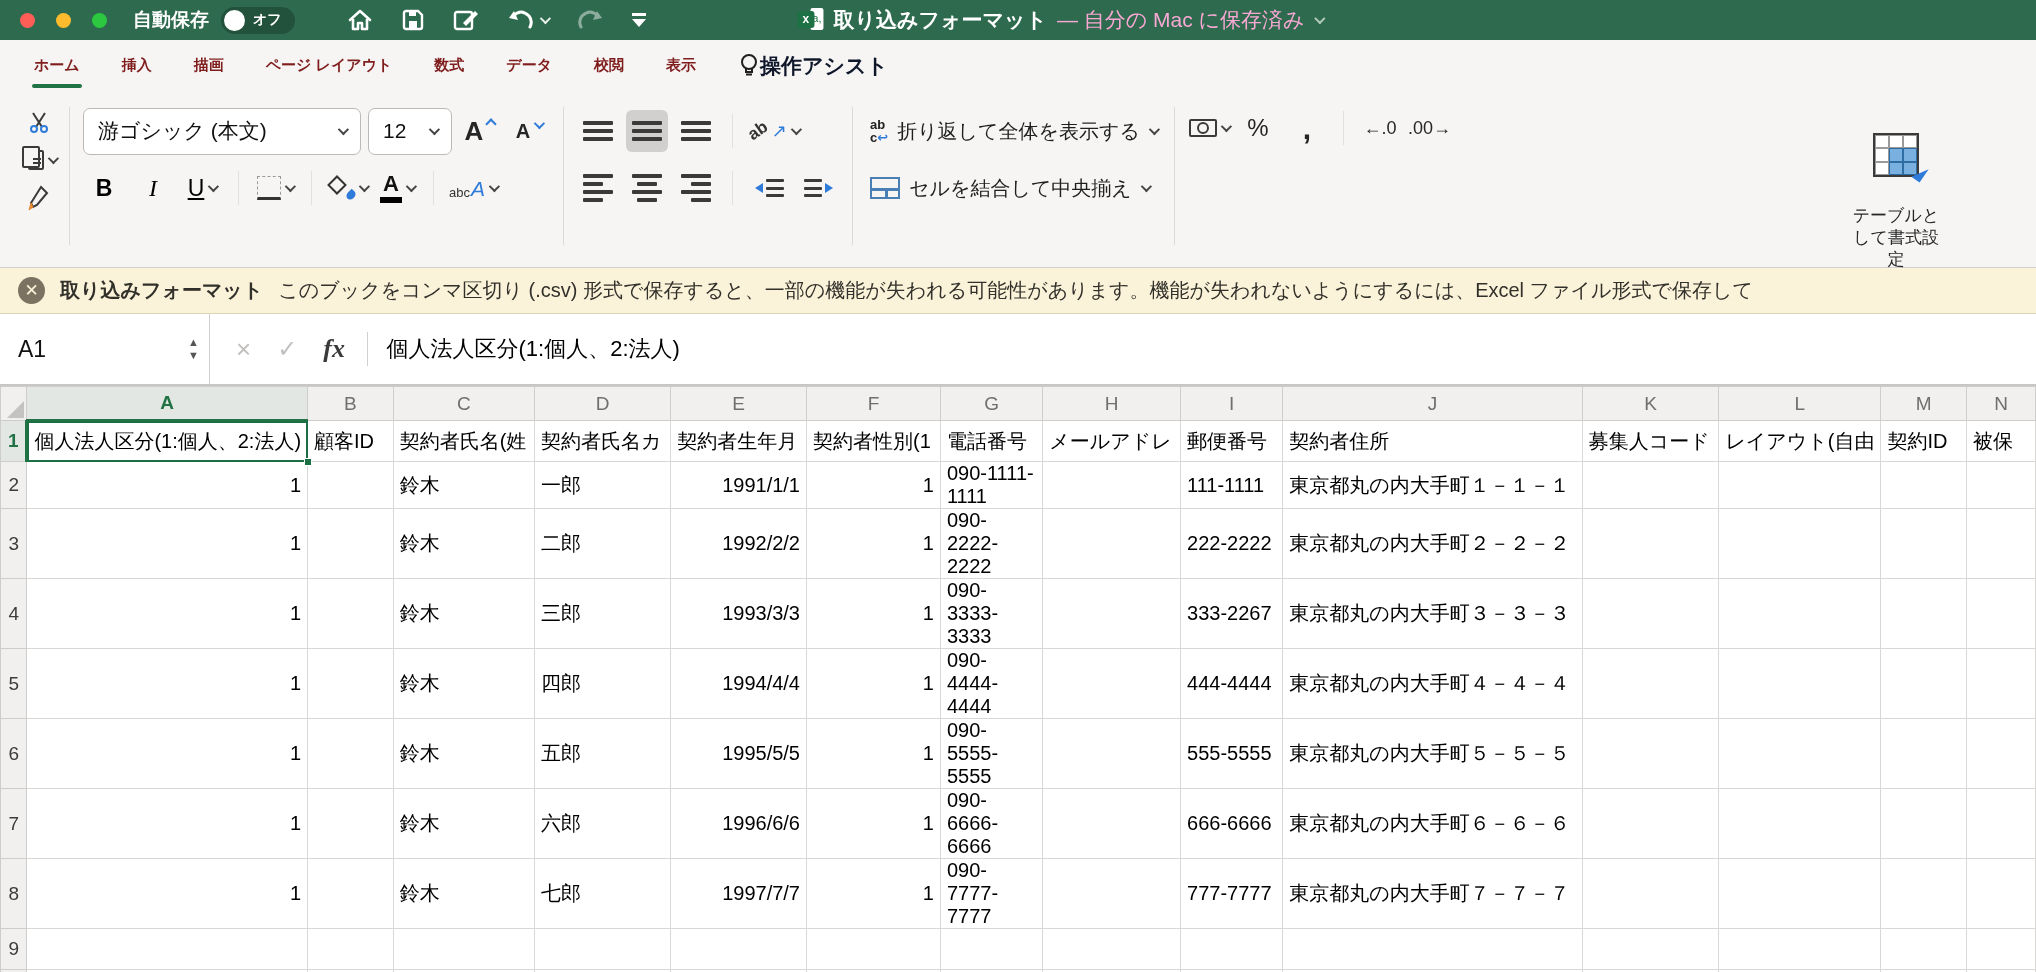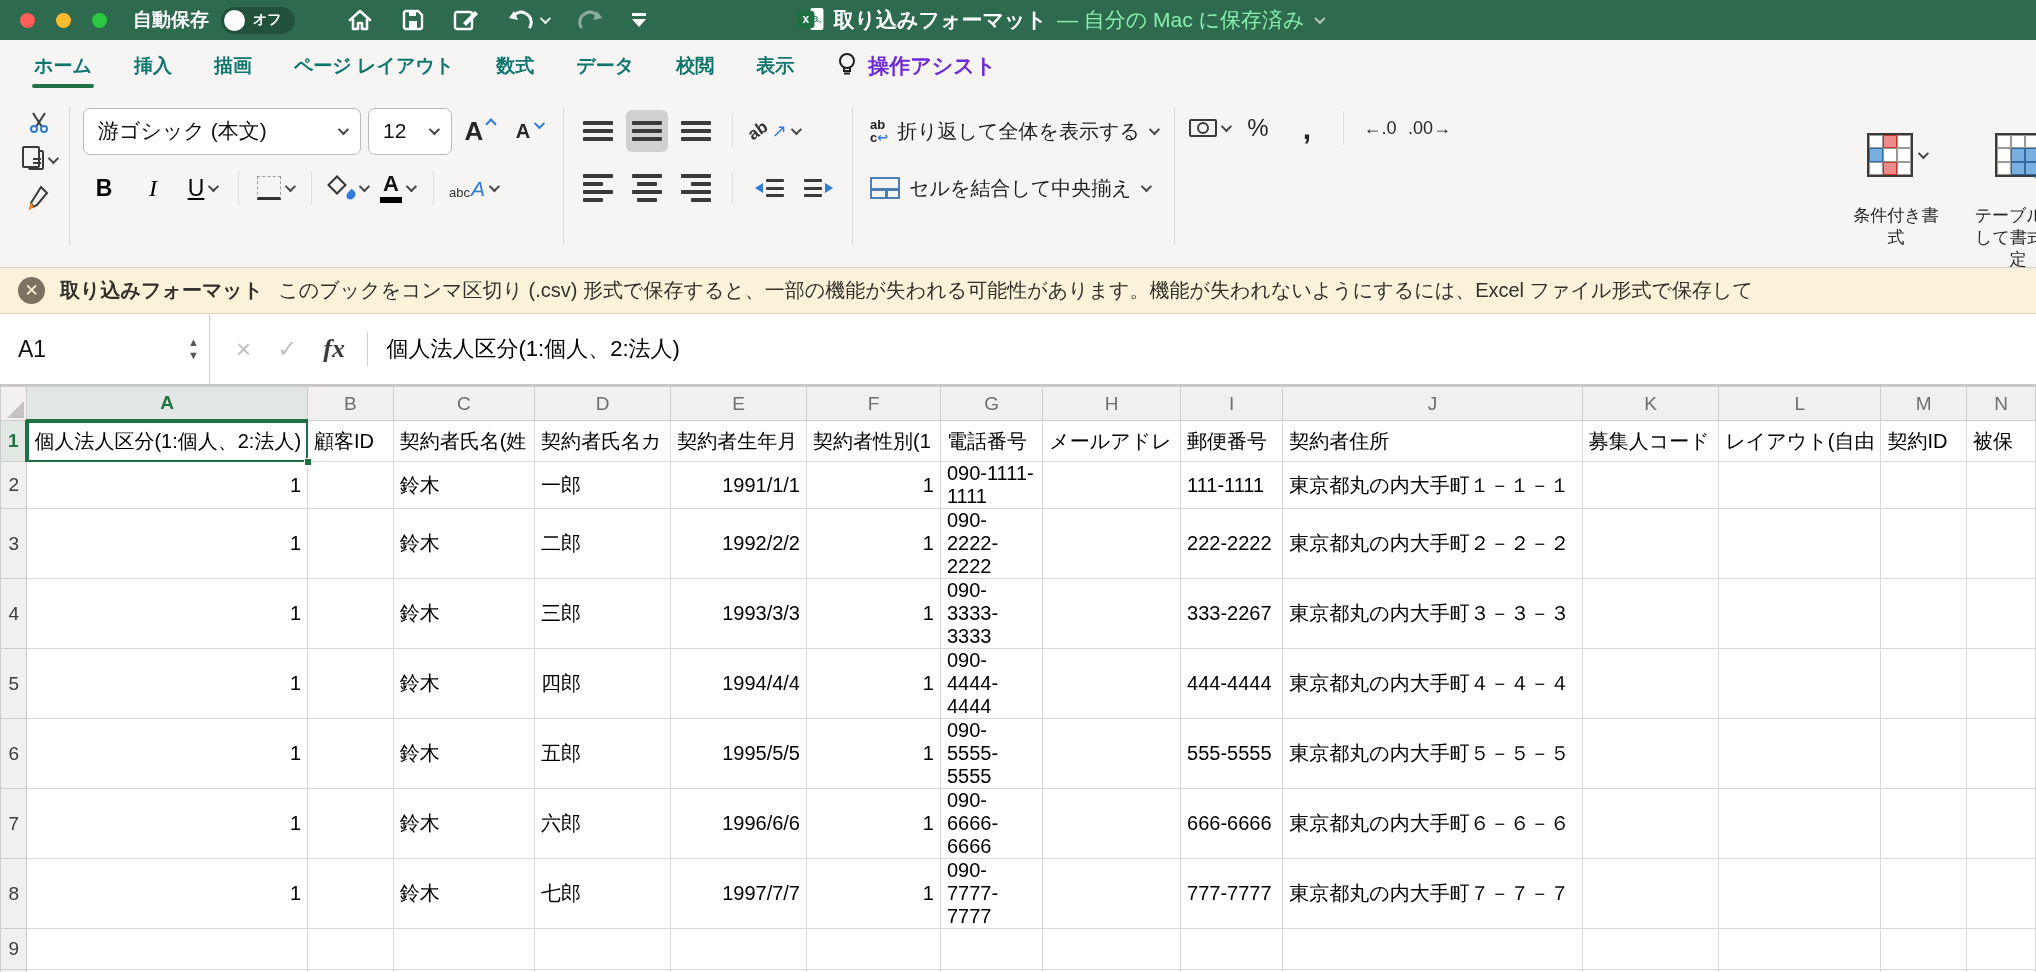--- a/index.html
+++ b/index.html
@@ -16,33 +16,33 @@
   .toggle { width:74px; height:27px; border-radius:14px; background:#23523c; border:none; display:flex; align-items:center; color:#fff; position:relative; }
   .knob { width:21px; height:21px; border-radius:50%; background:#fff; margin-left:3px; }
   .toggle-state { font-size:14px; font-weight:600; margin-left:8px; }
   .tb-icons { display:flex; align-items:center; gap:28px; margin-left:52px; }
   .tb-btn { background:none; border:none; display:flex; align-items:center; gap:5px; cursor:default; }
   .tb-title { position:absolute; left:50%; transform:translateX(-42%); display:flex; align-items:center; gap:10px; white-space:nowrap; }
   .docicon { position:relative; width:26px; height:24px; }
   .docicon .sq { position:absolute; left:0; top:3px; width:17px; height:17px; background:#1e7145; border-radius:3px; color:#fff; font-size:12px; font-weight:700; text-align:center; line-height:17px; }
   .docicon .pg { position:absolute; left:13px; top:0; width:13px; height:22px; background:#fff; border-radius:2px; color:#1e7145; font-size:11px; text-align:center; line-height:20px; }
   .tb-docname { font-size:21px; font-weight:600; color:#fff; }
-  .tb-status { font-size:21px; color:#86efac; }
+  .tb-status { font-size:21px; color:#f9a8d4; }
   .chv { width:8px; height:8px; border-right:2px solid #444; border-bottom:2px solid #444; transform:rotate(45deg) translateY(-2px); display:inline-block; flex:none; }
   .chv.w { border-color:#e9f1ec; } .chv.b { border-color:#2f7bd9; }
   .chv.up { transform:rotate(225deg); }
   .more-ico { display:flex; flex-direction:column; align-items:center; gap:3px; }
   .more-ico .bar { width:14px; height:2.5px; background:#fff; }
   .more-ico .tri { width:0; height:0; border-left:7px solid transparent; border-right:7px solid transparent; border-top:8px solid #fff; }
 
   
   .tabbar { height:51px; background:#f6f5f4; display:flex; align-items:center; padding-left:34px; gap:42px; }
-  .tab { background:none; border:none; font-family:inherit; font-size:19px; font-weight:600; color:#0f766e; position:relative; height:100%; }
+  .tab { background:none; border:none; font-family:inherit; font-size:15px; font-weight:600; color:#7f1d1d; position:relative; height:100%; }
   .tab.active::after { content:""; position:absolute; left:-2px; right:-2px; bottom:3px; height:4.5px; border-radius:3px; background:#217346; }
-  .assistant { display:flex; align-items:flex-start; gap:10px; background:none; border:none; font-family:inherit; font-size:21px; font-weight:600; color:#6d28d9; }
+  .assistant { display:flex; align-items:center; background:none; border:none; font-family:inherit; font-size:21px; font-weight:600; color:#0f172a; }
 
   
   .ribbon { height:177px; background:#f6f5f4; border-bottom:1px solid #d2d0cf; display:flex; align-items:flex-start; padding:10px 0 0 16px; position:relative; }
   .vdiv { width:1px; background:#dcdad9; height:138px; margin:6px 13px 0; flex:none; }
   .rgroup { display:flex; flex-direction:column; flex:none; }
   .rrow { display:flex; align-items:center; height:60px; gap:7px; }
   .rrow.second { height:54px; }
   .ibtn { background:none; border:none; display:flex; align-items:center; justify-content:center; min-width:42px; height:42px; border-radius:6px; font-family:inherit; gap:4px; }
   .ibtn.pressed { background:#d2d0cf; }
   .glabel { font-size:16px; color:#262626; text-align:center; margin-top:2px; }
@@ -444,37 +444,20 @@
         </button>
       <button class="ibtn">
           <span class="dec">.00→</span>
         </button>
     </div>
   </div>
 
   <div class="styles-group">
     <button class="style-big">
       <span class="cfwrap">
-          <span class="cf">
-            <i></i>
-            <i class="red"></i>
-            <i></i>
-            <i class="blue"></i>
-            <i></i>
-            <i></i>
-            <i></i>
-            <i class="red"></i>
-            <i></i>
-          </span>
-          <span class="chv"></span>
-        </span>
-      <span class="style-label">条件付き書式</span>
-    </button>
-    <button class="style-big">
-      <span class="cfwrap">
           <span class="cf tf">
             <i></i>
             <i></i>
             <i></i>
             <i></i>
             <i class="blue"></i>
             <i class="blue"></i>
             <i></i>
             <i class="blue"></i>
             <i class="blue"></i>

